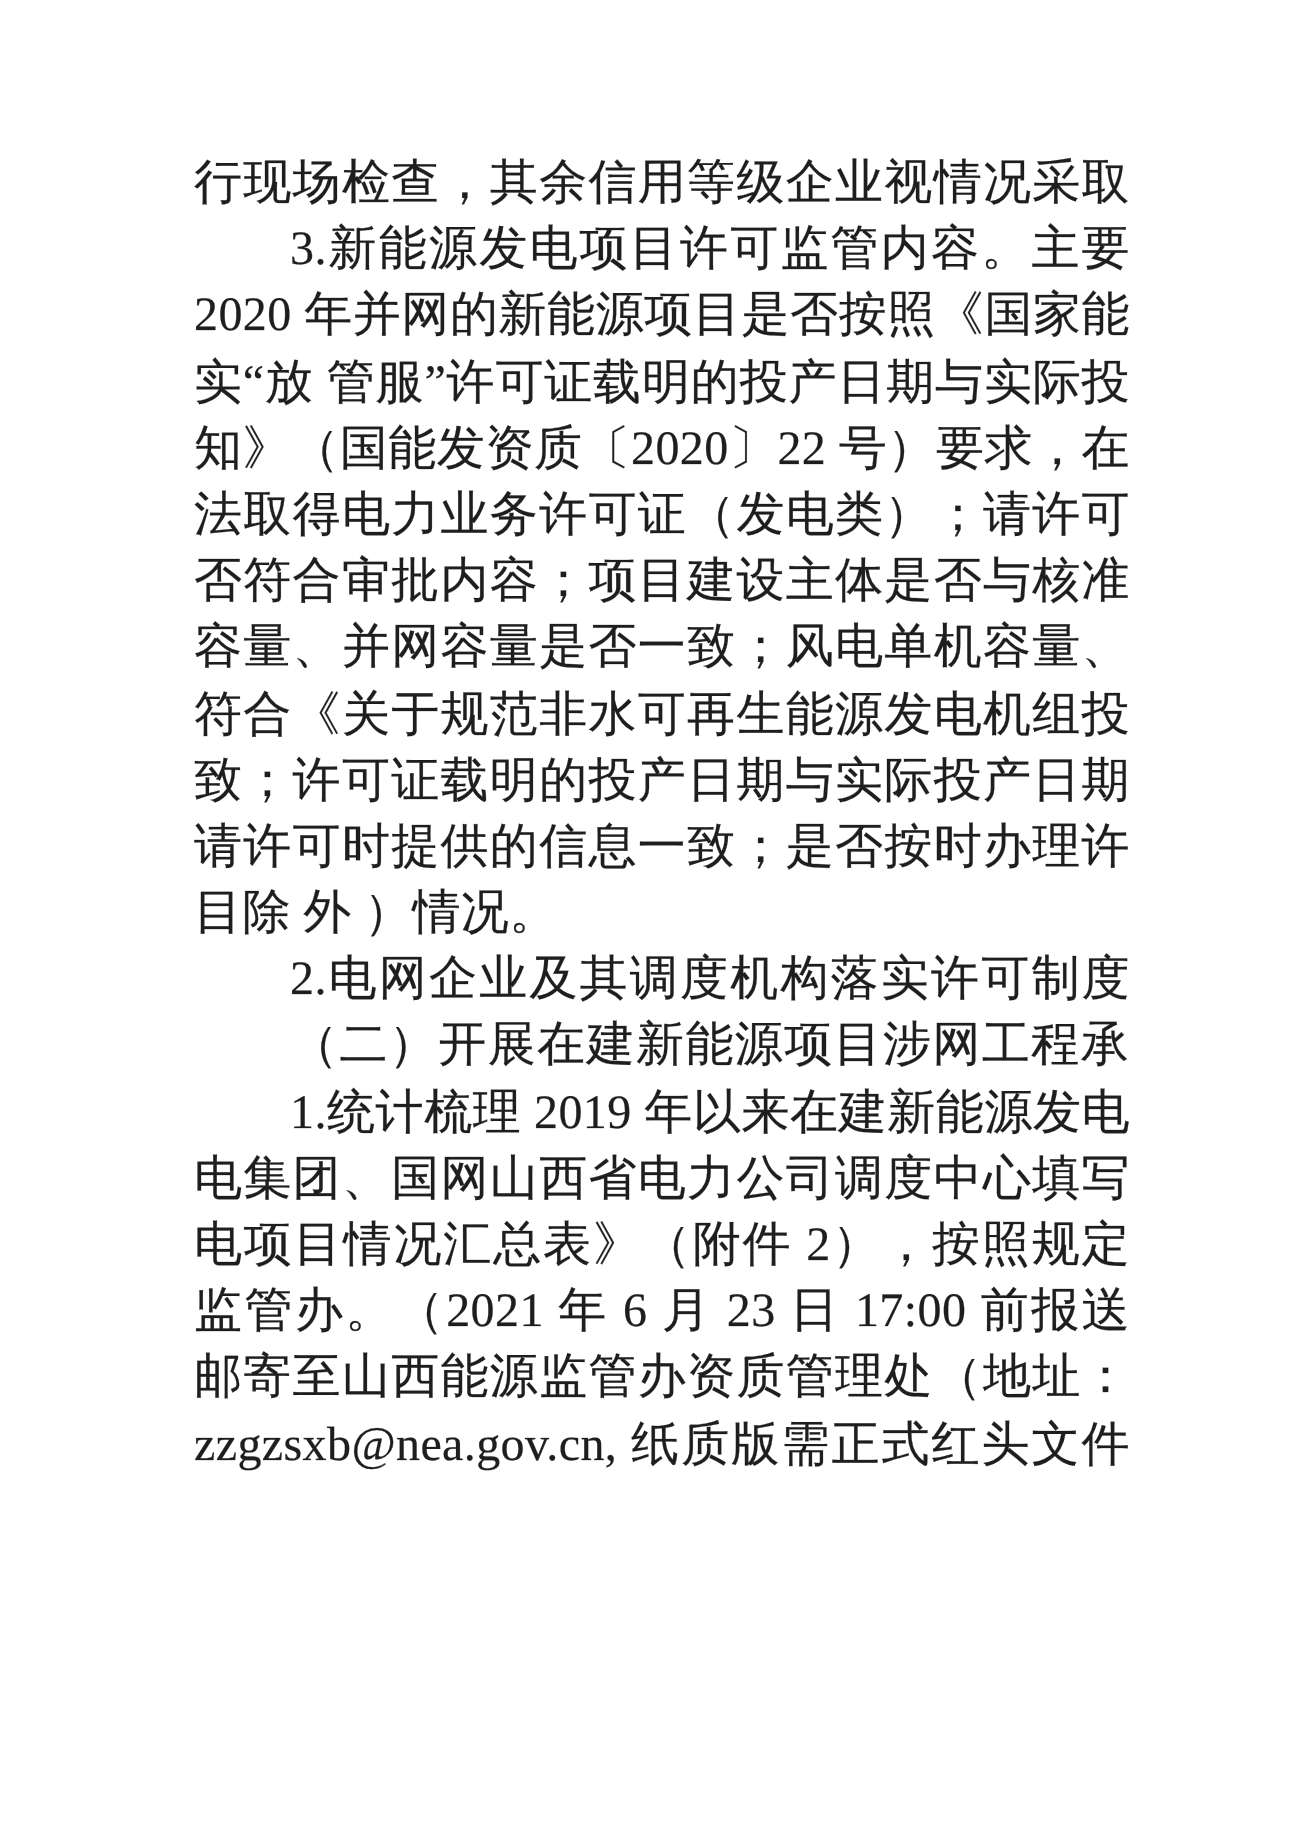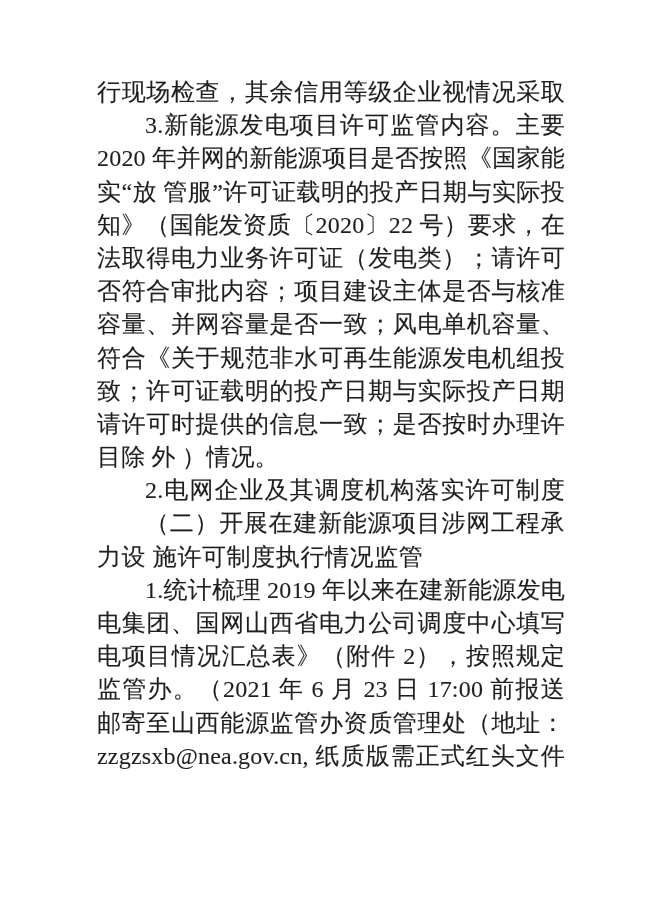--- a/index.html
+++ b/index.html
@@ -55,21 +55,20 @@
     <div class="line">知》（国能发资质〔2020〕22 号）要求，在规定的时限内依</div>
     <div class="line">法取得电力业务许可证（发电类）；请许可时提供的信息一致</div>
     <div class="line">否符合审批内容；项目建设主体是否与核准（备案）文件一</div>
     <div class="line">容量、并网容量是否一致；风电单机容量、光伏组件容量是</div>
     <div class="line">符合《关于规范非水可再生能源发电机组投产日期登记工作</div>
     <div class="line">致；许可证载明的投产日期与实际投产日期是否一致，是否</div>
     <div class="line end">请许可时提供的信息一致；是否按时办理许可变更。</div>
     <div class="line end">目除 外 ）情况。</div>
     <div class="line indent end">2.电网企业及其调度机构落实许可制度情况。</div>
     <div class="line indent kai">（二）开展在建新能源项目涉网工程承装（修、试）电</div>
-    <div class="line end kai">力设 施许可制度执行情况监管</div>
     <div class="line indent">1.统计梳理 2019 年以来在建新能源发电项目情况。各发</div>
     <div class="line">电集团、国网山西省电力公司调度中心填写《在建新能源发</div>
     <div class="line">电项目情况汇总表》（附件 2），按照规定时间报送山西能源</div>
     <div class="line">监管办。（2021 年 6 月 23 日 17:00 前报送电子版至电子邮箱</div>
     <div class="line">邮寄至山西能源监管办资质管理处（地址：山西省太原市小</div>
     <div class="line">zzgzsxb@nea.gov.cn, 纸质版需正式红头文件加盖公章机要或</div>
   </div>
 </div>
 
 </body></html>

